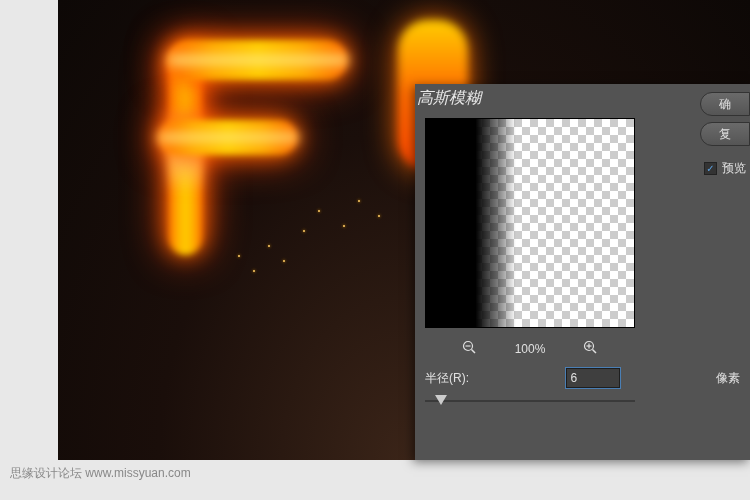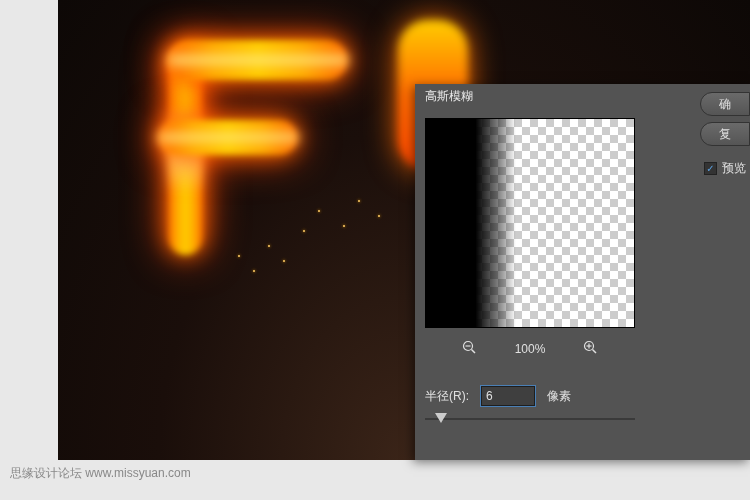--- a/index.html
+++ b/index.html
@@ -8,29 +8,29 @@
 .fire-bg { position: absolute; width: 100%; height: 100%; background: radial-gradient(ellipse at 50% 100%, #3a2418 0%, #1a0e0a 50%, #0d0806 100%); }
 .fire-letter1 { position: absolute; left: 80px; top: 20px; width: 280px; height: 280px; }
 .fire-stroke { position: absolute; background: linear-gradient(90deg, #ff6b00, #ffaa00, #ffcc00, #ffaa00, #ff6b00); filter: blur(3px); box-shadow: 0 0 20px #ff6b00, 0 0 40px #ff4500; }
 .fire-stroke::after { content: ''; position: absolute; inset: 0; background: linear-gradient(0deg, transparent 30%, #ffee88 50%, transparent 70%); filter: blur(5px); }
 .fs1 { left: 30px; top: 25px; width: 35px; height: 210px; border-radius: 20px; }
 .fs2 { left: 30px; top: 20px; width: 180px; height: 40px; border-radius: 20px; }
 .fs3 { left: 20px; top: 100px; width: 140px; height: 35px; border-radius: 20px; }
 .fire-right { position: absolute; left: 340px; top: 20px; width: 70px; height: 150px; background: linear-gradient(180deg, #ffcc00, #ff6b00, #ff4500); filter: blur(4px); box-shadow: 0 0 30px #ff6b00; border-radius: 30px; }
 .spark { position: absolute; width: 2px; height: 2px; background: #ffcc66; border-radius: 50%; box-shadow: 0 0 3px #ffaa00; }
 .dialog { position: absolute; left: 415px; top: 84px; width: 335px; height: 376px; background: #535353; box-shadow: -2px 2px 10px rgba(0,0,0,0.5); }
-.dialog-title { height: 26px; padding: 4px 10px; font-size: 12px; color: #e8e8e8; }
+.dialog-title { height: 26px; padding: 4px 2px; font-size: 16px; color: #e8e8e8; font-style: italic; }
 .dialog-body { padding: 8px 10px; }
 .preview-box { width: 210px; height: 210px; background: #fff; border: 1px solid #000; position: relative; overflow: hidden; }
 .checker { position: absolute; inset: 0; background-image: repeating-conic-gradient(#ccc 0% 25%, #fff 0% 50%); background-size: 16px 16px; }
 .mask-gradient { position: absolute; left: 0; top: 0; width: 90px; height: 100%; background: linear-gradient(90deg, #000 0%, #000 55%, rgba(0,0,0,0.5) 80%, transparent 100%); }
 .preview-controls { display: flex; align-items: center; justify-content: center; gap: 38px; margin-top: 12px; width: 210px; }
 .zoom-icon { color: #e0e0e0; font-size: 15px; cursor: pointer; }
 .zoom-label { color: #e0e0e0; font-size: 12px; }
-.radius-row { display: flex; align-items: center; gap: 12px; margin-top: 28px; color: #e0e0e0; font-size: 12px; }
+.radius-row { display: flex; align-items: center; gap: 4px; margin-top: 10px; color: #e0e0e0; font-size: 12px; justify-content: space-between; }
 .radius-input { width: 54px; height: 20px; background: #3f3f3f; border: 1px solid #1e1e1e; color: #e0e0e0; font-size: 12px; padding: 0 4px; outline: 1px solid #4a7fb5; }
 .slider-track { position: relative; width: 210px; height: 14px; margin-top: 6px; }
 .slider-line { position: absolute; top: 6px; width: 100%; height: 2px; background: #3a3a3a; }
 .slider-thumb { position: absolute; left: 10px; top: 1px; width: 0; height: 0; border-left: 6px solid transparent; border-right: 6px solid transparent; border-top: 10px solid #ccc; cursor: pointer; }
 .side-buttons { position: absolute; right: 0; top: 8px; display: flex; flex-direction: column; gap: 6px; }
 .dlg-btn { width: 50px; height: 24px; background: linear-gradient(180deg, #6a6a6a, #555); border: 1px solid #333; border-radius: 12px 0 0 12px; color: #e0e0e0; font-size: 12px; display: flex; align-items: center; justify-content: center; cursor: pointer; }
 .checkbox-row { display: flex; align-items: center; gap: 5px; margin-top: 8px; color: #e0e0e0; font-size: 12px; padding-left: 4px; }
 .checkbox { width: 13px; height: 13px; background: #333; border: 1px solid #222; display: flex; align-items: center; justify-content: center; color: #5aa0e0; font-size: 10px; cursor: pointer; }
 .watermark-red { position: absolute; color: #cc2222; font-size: 13px; font-weight: bold; }
 .watermark-orange { position: absolute; color: #cc6600; font-size: 12px; letter-spacing: 2px; }

